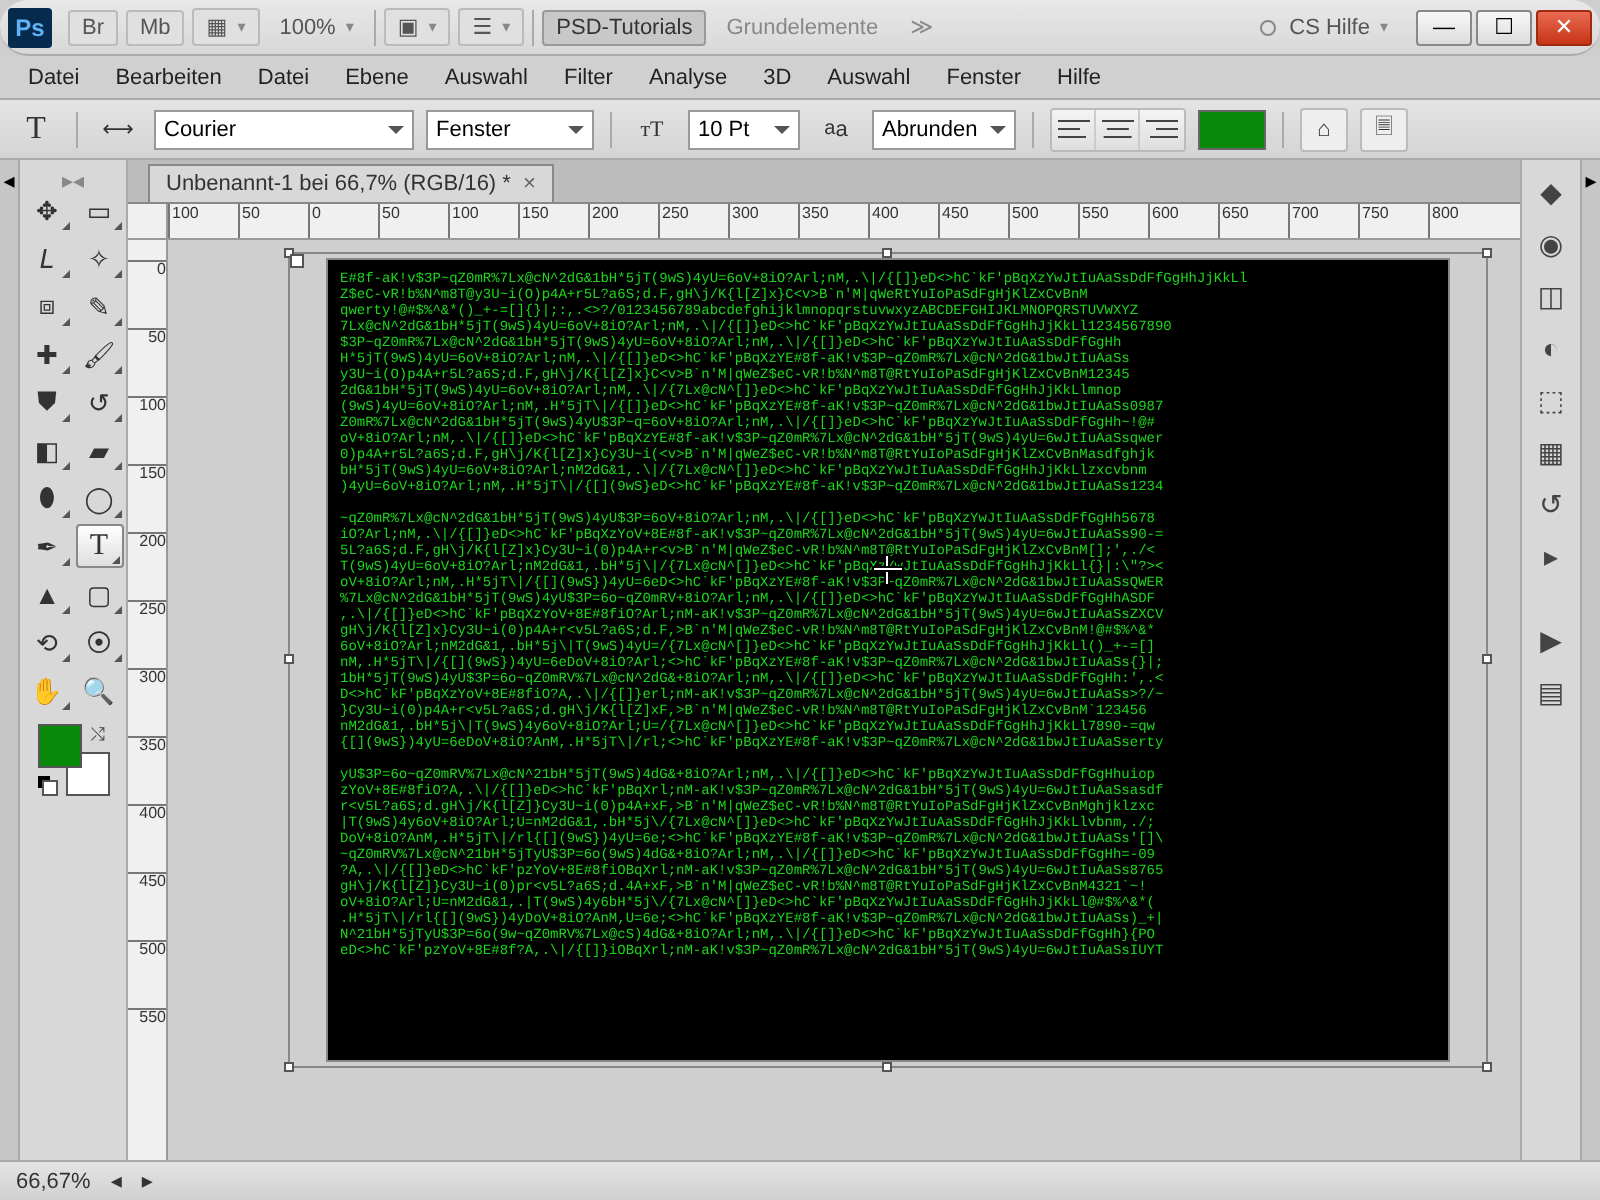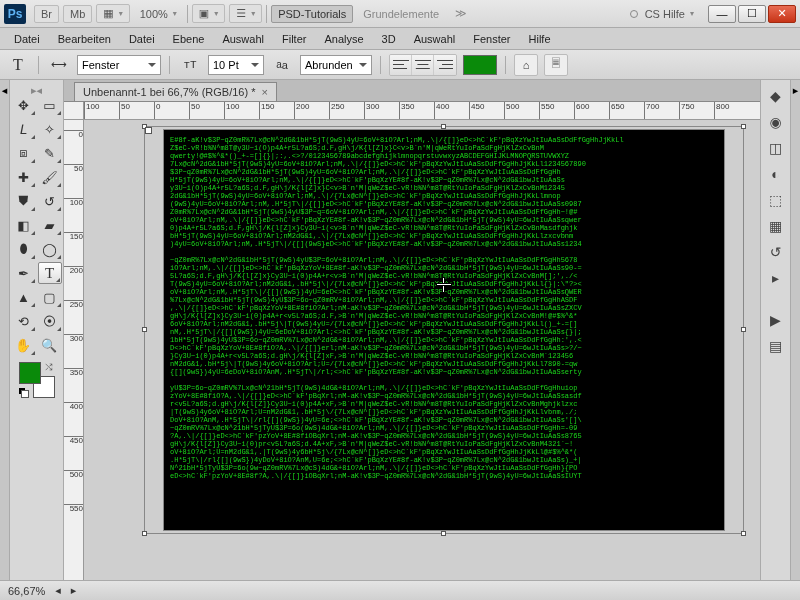--- a/index.html
+++ b/index.html
@@ -1,17 +1,17 @@
 <!DOCTYPE html>
 <html><head>
 <meta charset="utf-8">
 <style>
 * { margin: 0; padding: 0; box-sizing: border-box; font-family: Tahoma, Arial, sans-serif; font-size: 11px; }
 body { background: #cecece; width: 800px; height: 600px; overflow: hidden; user-select: none; }
-.titlebar { height: 28px; background: linear-gradient(#e8e8e8,#d8d8d8); display: flex; align-items: center; padding: 0 4px; border-bottom: 1px solid #aaa; }
+.titlebar { height: 28px; background: linear-gradient(#e8e8e8,#d8d8d8); display: flex; align-items: center; padding: 0 4px; border-bottom: 1px solid #aaa; border-radius: 14px; }
 .ps-logo { width: 22px; height: 20px; background: #072b4f; color: #5fb2f3; font-weight: bold; font-size: 12px; display: flex; align-items: center; justify-content: center; border-radius: 2px; margin-right: 6px; }
 .tb-seg { padding: 2px 6px; margin: 0 2px; border-radius: 2px; color: #555; display: flex; align-items: center; gap: 3px; }
 .tb-seg.btn { background: #e0e0e0; border: 1px solid #bbb; }
 .tb-seg.btn.hl { background: #c8c8c8; border-color: #999; color:#333; }
 .dd::after { content: "▾"; font-size: 8px; margin-left: 2px; color: #888; }
 .spacer { flex: 1; }
 .winbtns { display: flex; gap: 2px; margin-left: 6px; }
 .winbtn { width: 28px; height: 18px; border: 1px solid #888; border-radius: 2px; display: flex; align-items: center; justify-content: center; font-size: 11px; background: linear-gradient(#f8f8f8,#dcdcdc); }
 .winbtn.close { background: linear-gradient(#e86b52,#c73417); color: #fff; border-color: #a02a10; }
 .menubar { height: 22px; display: flex; align-items: center; padding: 0 6px; gap: 2px; border-bottom: 1px solid #aaa; background:#d0d0d0; }
@@ -108,25 +108,28 @@
   <div class="menuitem">3D</div>
   <div class="menuitem">Auswahl</div>
   <div class="menuitem">Fenster</div>
   <div class="menuitem">Hilfe</div>
 </div>
 
 <div class="optbar">
   <div class="optbtn" style="font-family:serif;font-size:16px">T</div>
   <div class="sep"></div>
   <div class="optbtn">⟷</div>
+  <div class="sel" style="width:130px">
+      <span>Courier</span>
+    </div>
   <div class="sel" style="width:84px">
       <span>Fenster</span>
     </div>
   <div class="sep"></div>
-  <div class="optbtn" style="font-family:Liberation Mono, monospace">тT</div>
+  <div class="optbtn" style="font-family:Liberation Serif, serif">тT</div>
   <div class="sel" style="width:56px">
       <span>10 Pt</span>
     </div>
   <div class="optbtn" style="font-size:10px">a<sub>a</sub></div>
   <div class="sel" style="width:72px">
       <span>Abrunden</span>
     </div>
   <div class="sep"></div>
   <div class="btngrp">
     <div>

